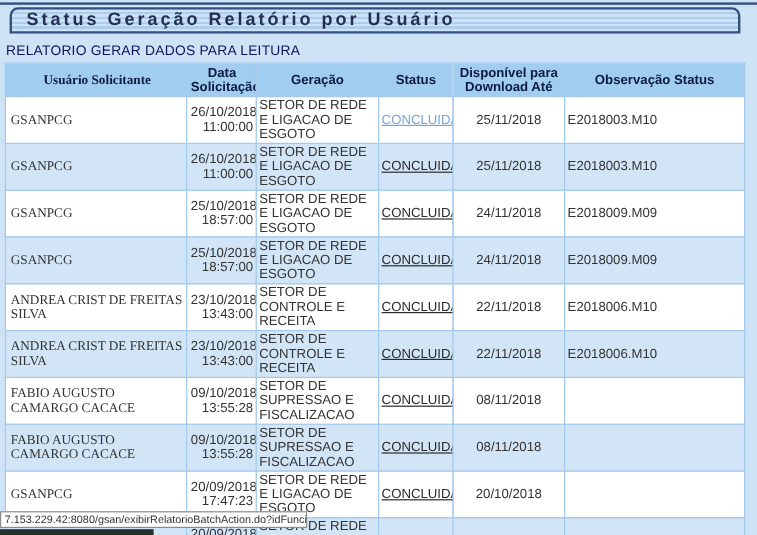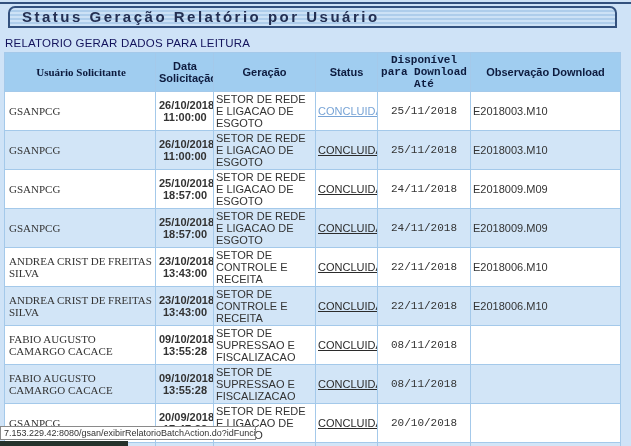--- a/index.html
+++ b/index.html
@@ -38,24 +38,24 @@
     overflow:hidden;box-sizing:border-box;
   }
   table.results th{
     height:28px;background:var(--header_bg);color:var(--header_text);
     font-weight:bold;text-align:center;padding:1px 2px;
   }
   table.results td{
     height:36px;color:var(--cell_text);padding:1px 2px;
   }
   .c0{width:151px;text-align:left;padding-left:4px !important;font-family:Liberation Serif, serif;}
-  .c1{width:58px;text-align:center;padding-left:3px !important;font-weight:bold;}
+  .c1{width:58px;text-align:right;padding-left:3px !important;}
   .c2{width:102px;text-align:left;}
   .c3{width:62px;text-align:left;padding-left:2px !important;}
-  .c4{width:93px;text-align:center;font-family:Liberation Mono, monospace;}
+  .c4{width:93px;text-align:center;}
   .c5{width:150px;}
   table.results a{
     text-decoration:underline;cursor:pointer;
   }
   .status-tooltip{
     position:absolute;top:426px;left:0;height:14px;width:256px;
     box-sizing:border-box;background:#ffffff;border:1px solid #8a8a8a;
     font-size:9px;line-height:12px;color:#333333;
     padding:0 3px;white-space:nowrap;overflow:hidden;z-index:5;
   }
@@ -76,21 +76,21 @@
 <div class="section-heading">RELATORIO GERAR DADOS PARA LEITURA</div>
 
 <table class="results">
   <thead>
     <tr>
         <th class="c0">Usuário Solicitante</th>
         <th class="c1">Data Solicitação</th>
         <th class="c2">Geração</th>
         <th class="c3">Status</th>
         <th class="c4">Disponível para Download Até</th>
-        <th class="c5">Observação Download</th>
+        <th class="c5">Observação Status</th>
       </tr>
   </thead>
   <tbody>
       <tr style="background: var(--row_white);">
         <td class="c0">GSANPCG</td>
         <td class="c1">26/10/2018 11:00:00</td>
         <td class="c2">SETOR DE REDE E LIGACAO DE ESGOTO</td>
         <td class="c3"><a style="color: var(--status_link_first);">CONCLUIDA</a></td>
         <td class="c4">25/11/2018</td>
         <td class="c5">E2018003.M10</td>

